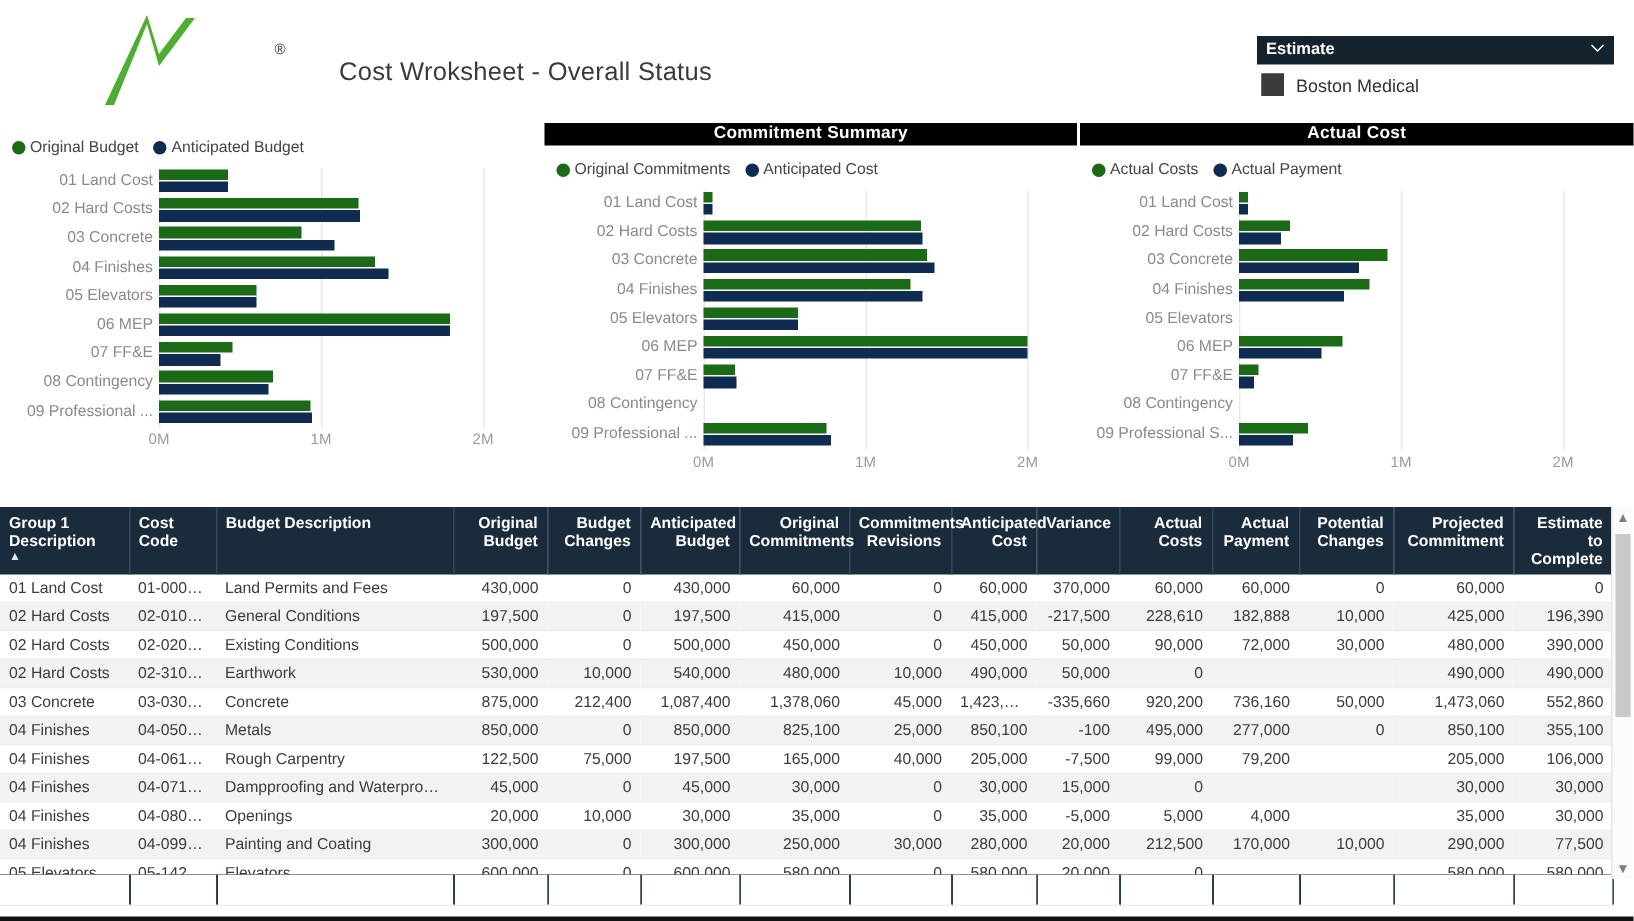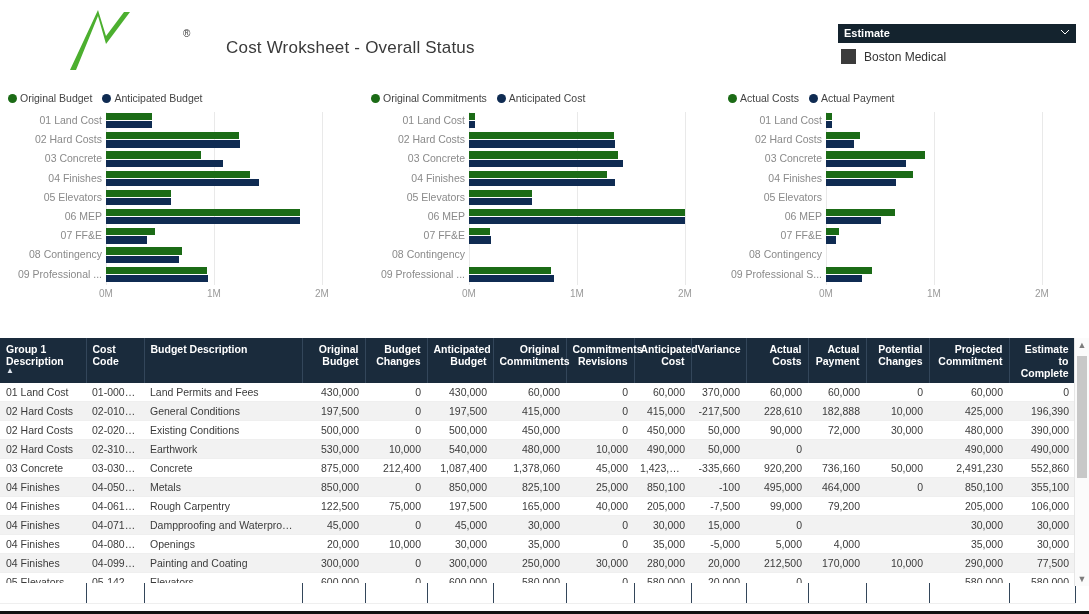--- a/index.html
+++ b/index.html
@@ -232,20 +232,21 @@
       </div>
     <div class="axis" style="width: 216px;">
         <span style="left: 0px;">0M</span>
         <span style="left: 108px;">1M</span>
         <span style="left: 216px;">2M</span>
       </div>
   </div>
 </div>
 
 <div class="panel" id="panel-commit">
+  <div class="panel-title">Commitment Summary</div>
   <div class="legend">
     <span class="li">
       <span class="dot" style="background: rgb(27, 107, 22);"></span>
       <span>Original Commitments</span>
     </span>
     <span class="li">
       <span class="dot" style="background: rgb(15, 43, 82);"></span>
       <span>Anticipated Cost</span>
     </span>
   </div>
@@ -322,20 +323,21 @@
       </div>
     <div class="axis" style="width: 216px;">
         <span style="left: 0px;">0M</span>
         <span style="left: 108px;">1M</span>
         <span style="left: 216px;">2M</span>
       </div>
   </div>
 </div>
 
 <div class="panel" id="panel-actual">
+  <div class="panel-title">Actual Cost</div>
   <div class="legend">
     <span class="li">
       <span class="dot" style="background: rgb(27, 107, 22);"></span>
       <span>Actual Costs</span>
     </span>
     <span class="li">
       <span class="dot" style="background: rgb(15, 43, 82);"></span>
       <span>Actual Payment</span>
     </span>
   </div>
@@ -532,36 +534,36 @@
           <td class="num">875,000</td>
           <td class="num">212,400</td>
           <td class="num">1,087,400</td>
           <td class="num">1,378,060</td>
           <td class="num">45,000</td>
           <td class="num">1,423,060</td>
           <td class="num">-335,660</td>
           <td class="num">920,200</td>
           <td class="num">736,160</td>
           <td class="num">50,000</td>
-          <td class="num">2,491,230</td>
+          <td class="num">1,473,060</td>
           <td class="num">552,860</td>
         </tr>
         <tr>
           <td>04 Finishes</td>
           <td>04-050000</td>
           <td>Metals</td>
           <td class="num">850,000</td>
           <td class="num">0</td>
           <td class="num">850,000</td>
           <td class="num">825,100</td>
           <td class="num">25,000</td>
           <td class="num">850,100</td>
           <td class="num">-100</td>
           <td class="num">495,000</td>
-          <td class="num">464,000</td>
+          <td class="num">277,000</td>
           <td class="num">0</td>
           <td class="num">850,100</td>
           <td class="num">355,100</td>
         </tr>
         <tr>
           <td>04 Finishes</td>
           <td>04-061000</td>
           <td>Rough Carpentry</td>
           <td class="num">122,500</td>
           <td class="num">75,000</td>

